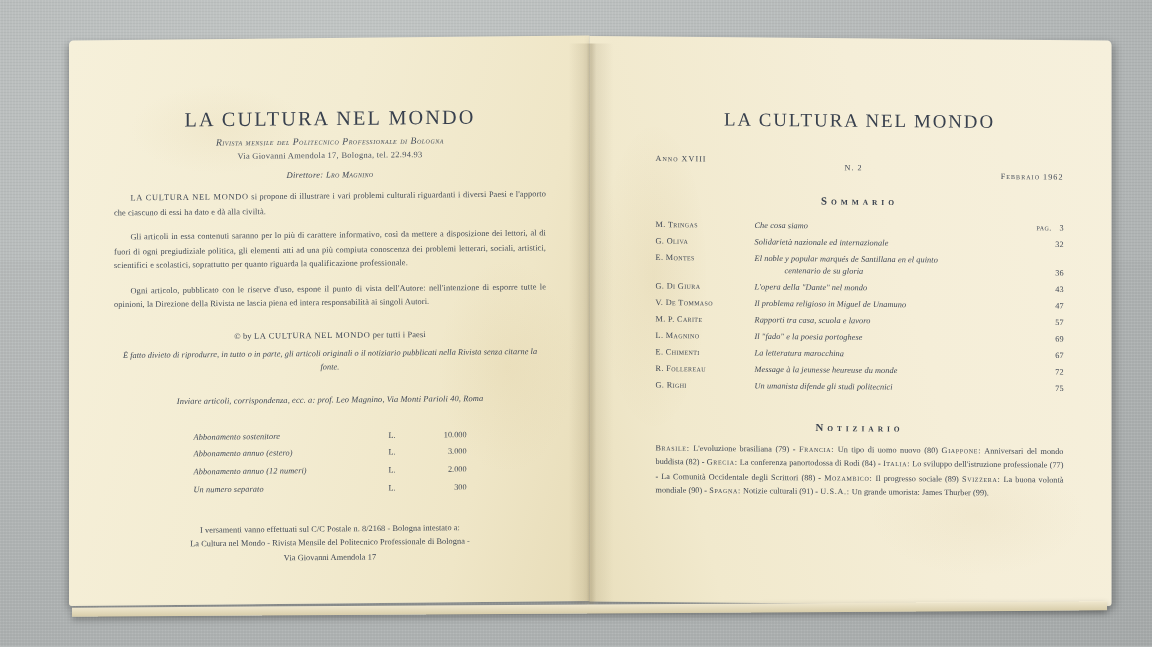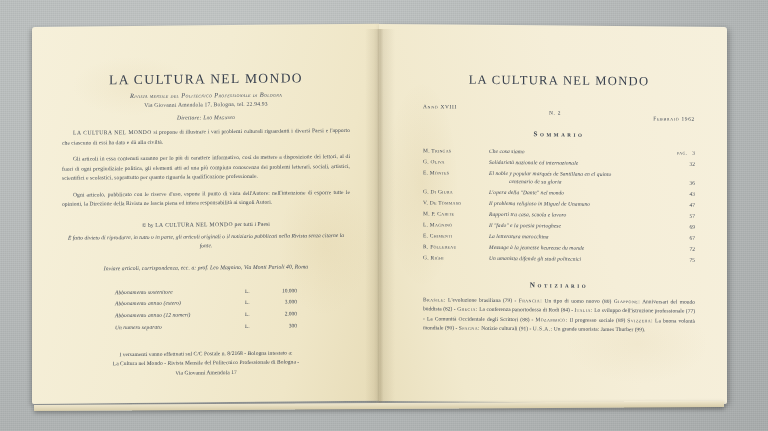--- a/index.html
+++ b/index.html
@@ -17,21 +17,21 @@
   }
   #backdrop:after{
     content:"";position:absolute;inset:0;
     background-image:
       repeating-linear-gradient(0deg, rgba(255,255,255,.035) 0 1px, rgba(0,0,0,.03) 1px 2px),
       repeating-linear-gradient(90deg, rgba(255,255,255,.03) 0 1px, rgba(0,0,0,.025) 1px 2px);
     opacity:.85;
   }
 
   
-  #spread{position:absolute;left:32px;top:27px;width:639px;height:377px;}
+  #spread{position:absolute;left:46px;top:27px;width:639px;height:377px;}
 
   .page{
     position:absolute;top:0;height:100%;
     background:#f4ecd3;
     box-sizing:border-box;
   }
   #page-left{
     left:0;width:347px;
     border-radius:3px 0 0 2px;
     background:linear-gradient(105deg,#f6f0da 0%,#f3ecd2 45%,#efe6c7 78%,#e7dcb8 100%);

